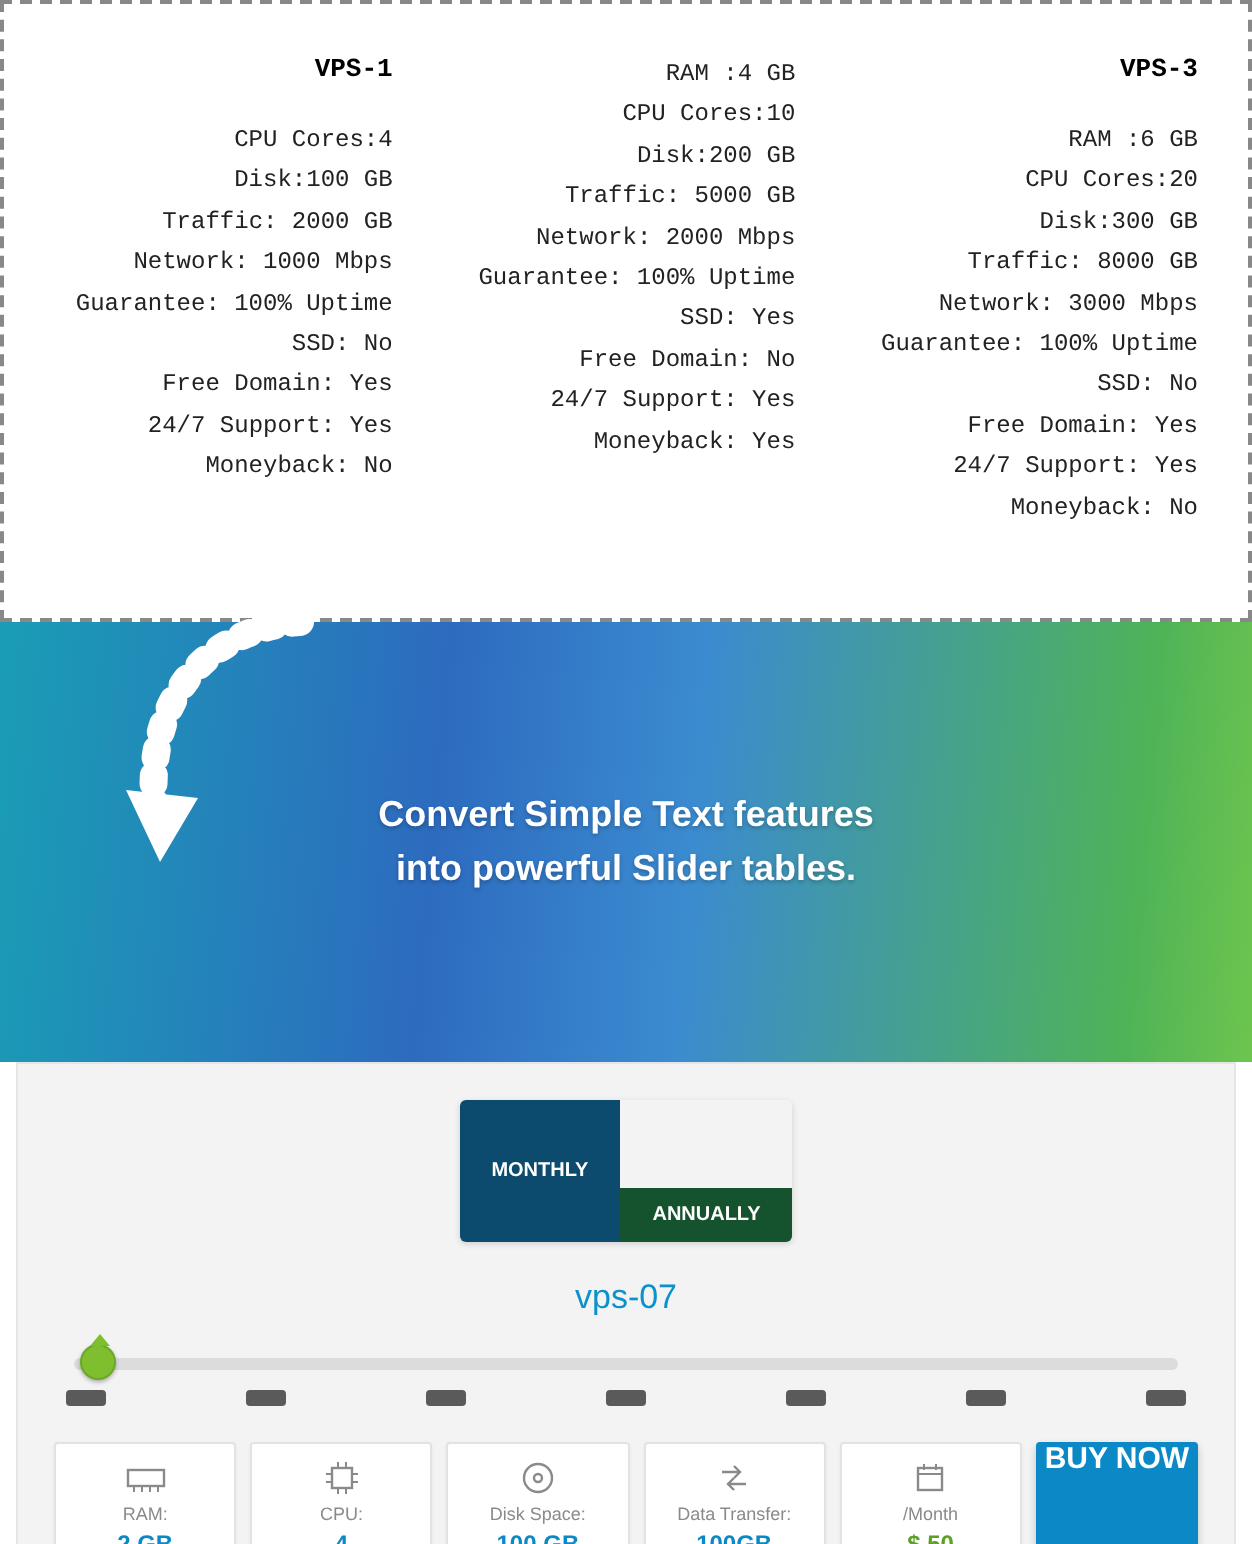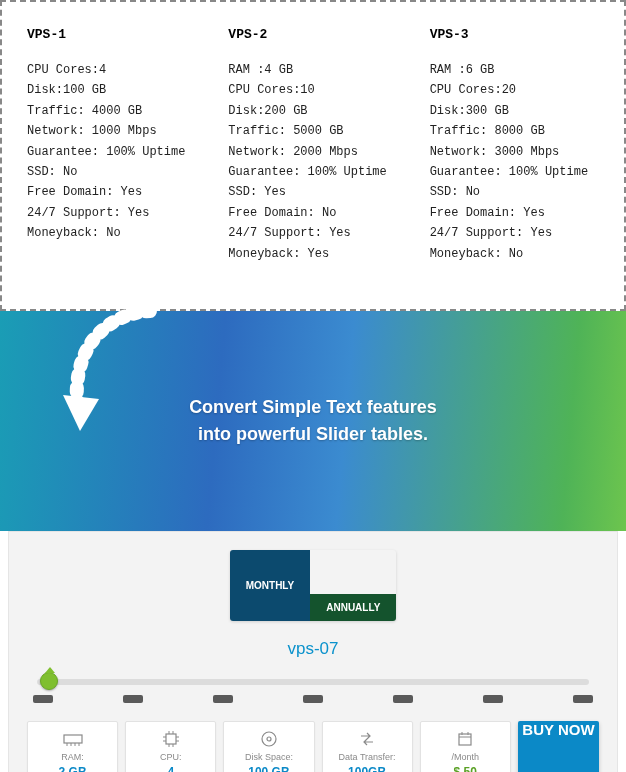--- a/index.html
+++ b/index.html
@@ -1,18 +1,18 @@
 <!DOCTYPE html>
 <html><head>
 <meta charset="utf-8">
 <style>
 * { margin:0; padding:0; box-sizing:border-box; }
 body { font-family:Arial,sans-serif; width:626px; background:#fff; }
 
-.top-box { border:2px dashed #aaa; border-top:none; border-left:none; border-right:none; padding:20px 25px 45px; display:flex; gap:32px; }
+.top-box { border:2px dashed #aaa; border-top:none; border-left:none; border-right:none; padding:20px 25px 45px; display:flex; gap:32px;text-align:right; }
 .top-box { border:2px dashed #888; padding:25px 25px 45px; }
 .plan-col { flex:1; }
 .plan-title { font-family:"Courier New",monospace; font-weight:bold; font-size:13px; margin-bottom:18px; }
 .plan-spec { font-family:"Courier New",monospace; font-size:12px; line-height:1.7; color:#222; }
 
 .gradient-band { height:220px; background:linear-gradient(95deg,#1a9db5 0%,#2d6bbf 35%,#3b8bd0 55%,#4fb357 90%,#6dc54e 100%); position:relative; display:flex; align-items:center; justify-content:center; }
 .gradient-band .headline { color:#fff; font-weight:bold; font-size:18px; line-height:1.5; text-align:center; text-shadow:0 1px 2px rgba(0,0,0,0.25); }
 .arrow-svg { position:absolute; left:55px; top:-8px; width:110px; height:140px; }
 
 .slider-panel { background:#f3f3f3; margin:0 8px 8px; padding:18px 18px 12px; border:1px solid #e5e5e5; }
@@ -38,30 +38,29 @@
 .buy-card { flex:1; background:#0b89c7; color:#fff; display:flex; align-items:flex-start; justify-content:center; font-size:15px; font-weight:bold; line-height:1.2; border-radius:2px; cursor:pointer; box-shadow:0 2px 4px rgba(0,0,0,0.2); text-align:center; }
 </style>
 </head>
 <body>
 
 <div class="top-box">
   <div class="plan-col">
     <div class="plan-title">VPS-1</div>
     <div class="plan-spec">CPU Cores:4</div>
     <div class="plan-spec">Disk:100 GB</div>
-    <div class="plan-spec">Traffic: 4000 GB</div>
+    <div class="plan-spec">Traffic: 2000 GB</div>
     <div class="plan-spec">Network: 1000 Mbps</div>
     <div class="plan-spec">Guarantee: 100% Uptime</div>
     <div class="plan-spec">SSD: No</div>
     <div class="plan-spec">Free Domain: Yes</div>
     <div class="plan-spec">24/7 Support: Yes</div>
     <div class="plan-spec">Moneyback: No</div>
   </div>
   <div class="plan-col">
-    <div class="plan-title">VPS-2</div>
     <div class="plan-spec">RAM :4 GB</div>
     <div class="plan-spec">CPU Cores:10</div>
     <div class="plan-spec">Disk:200 GB</div>
     <div class="plan-spec">Traffic: 5000 GB</div>
     <div class="plan-spec">Network: 2000 Mbps</div>
     <div class="plan-spec">Guarantee: 100% Uptime</div>
     <div class="plan-spec">SSD: Yes</div>
     <div class="plan-spec">Free Domain: No</div>
     <div class="plan-spec">24/7 Support: Yes</div>
     <div class="plan-spec">Moneyback: Yes</div>

